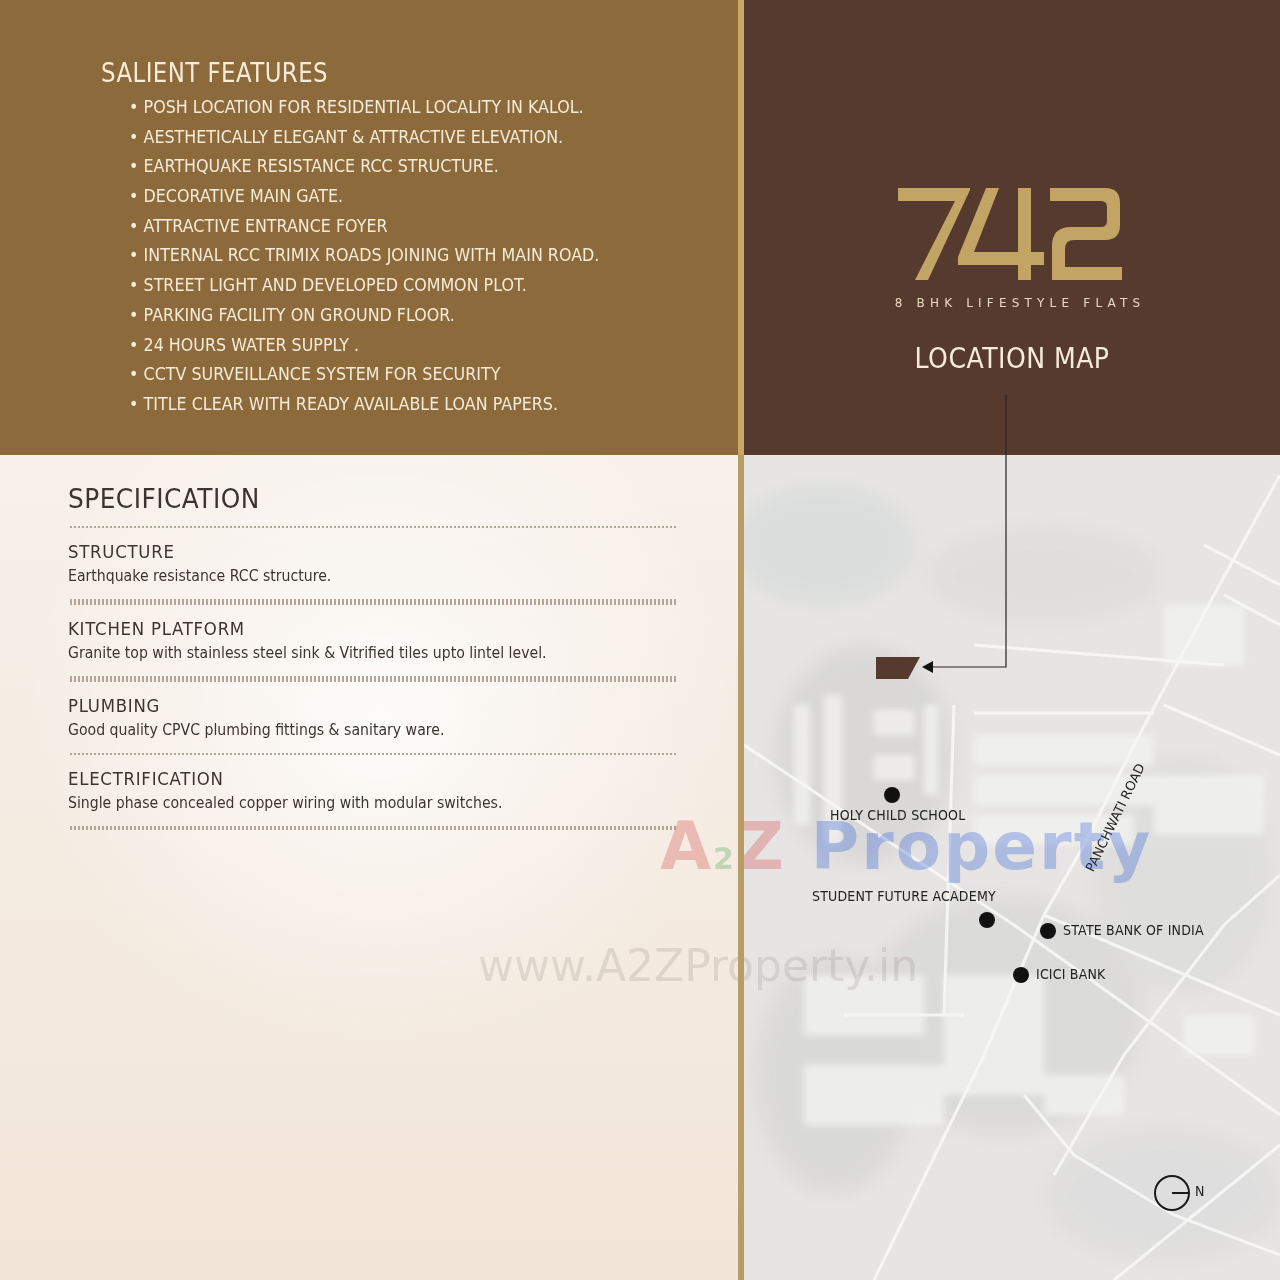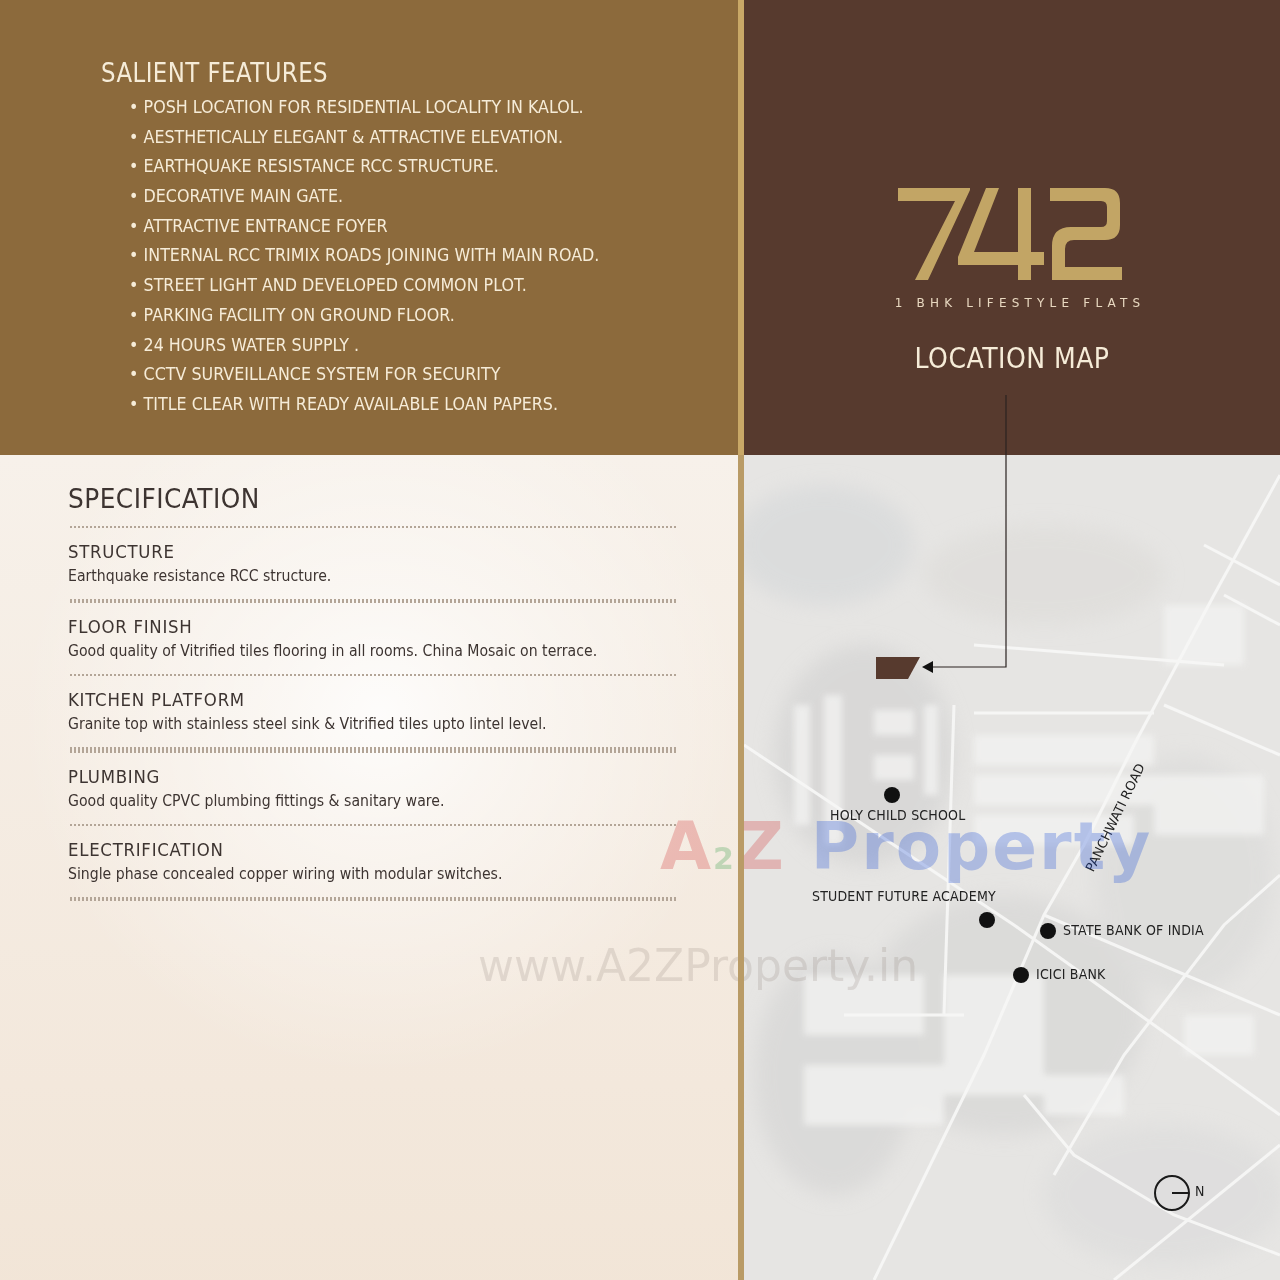--- a/index.html
+++ b/index.html
@@ -185,43 +185,39 @@
   <svg class="logo" viewBox="0 0 224 92" xmlns="http://www.w3.org/2000/svg">
     <g fill="#c2a565">
 
       <polygon points="0,0 72,0 72,2 30,92 17,92 57,13 0,13"></polygon>
 
       <polygon points="88,0 101,0 76,64 120,64 120,0 133,0 133,64 146,64 146,77 133,77 133,92 120,92 120,77 60,77 60,69"></polygon>
 
       <path d="M152,0 L207,0 Q222,0 222,15 L222,37 Q222,52 207,52 L176,52 Q167,52 167,61 L167,79 L224,79 L224,92 L154,92 L154,58 Q154,39 173,39 L203,39 Q209,39 209,33 L209,19 Q209,13 203,13 L152,13 Z"></path>
     </g>
   </svg>
-  <div class="tagline">1 BHK LIFESTYLE FLATS</div>
+  <div class="tagline">8 BHK LIFESTYLE FLATS</div>
   <div class="loc-title">LOCATION MAP</div>
 </section>
 
 <div class="divider"></div>
 <div class="divider lower"></div>
 
 <section class="spec">
   <h2>SPECIFICATION</h2>
   <div class="dots"></div>
 
   <div class="spec-item">
     <div class="title">STRUCTURE</div>
     <div class="line">Earthquake resistance RCC structure.</div>
   </div>
   <div class="dots"></div>
 
   <div class="dots"></div>
 
-  <div class="spec-item">
-    <div class="title">FLOOR  FINISH</div>
-    <div class="line">Good quality of Vitrified tiles flooring in all rooms. China Mosaic on terrace.</div>
-  </div>
   <div class="dots"></div>
 
   <div class="spec-item">
     <div class="title">KITCHEN  PLATFORM</div>
     <div class="line">Granite top with stainless steel sink &amp; Vitrified tiles upto lintel level.</div>
   </div>
   <div class="dots"></div>
 
   <div class="dots"></div>
 

